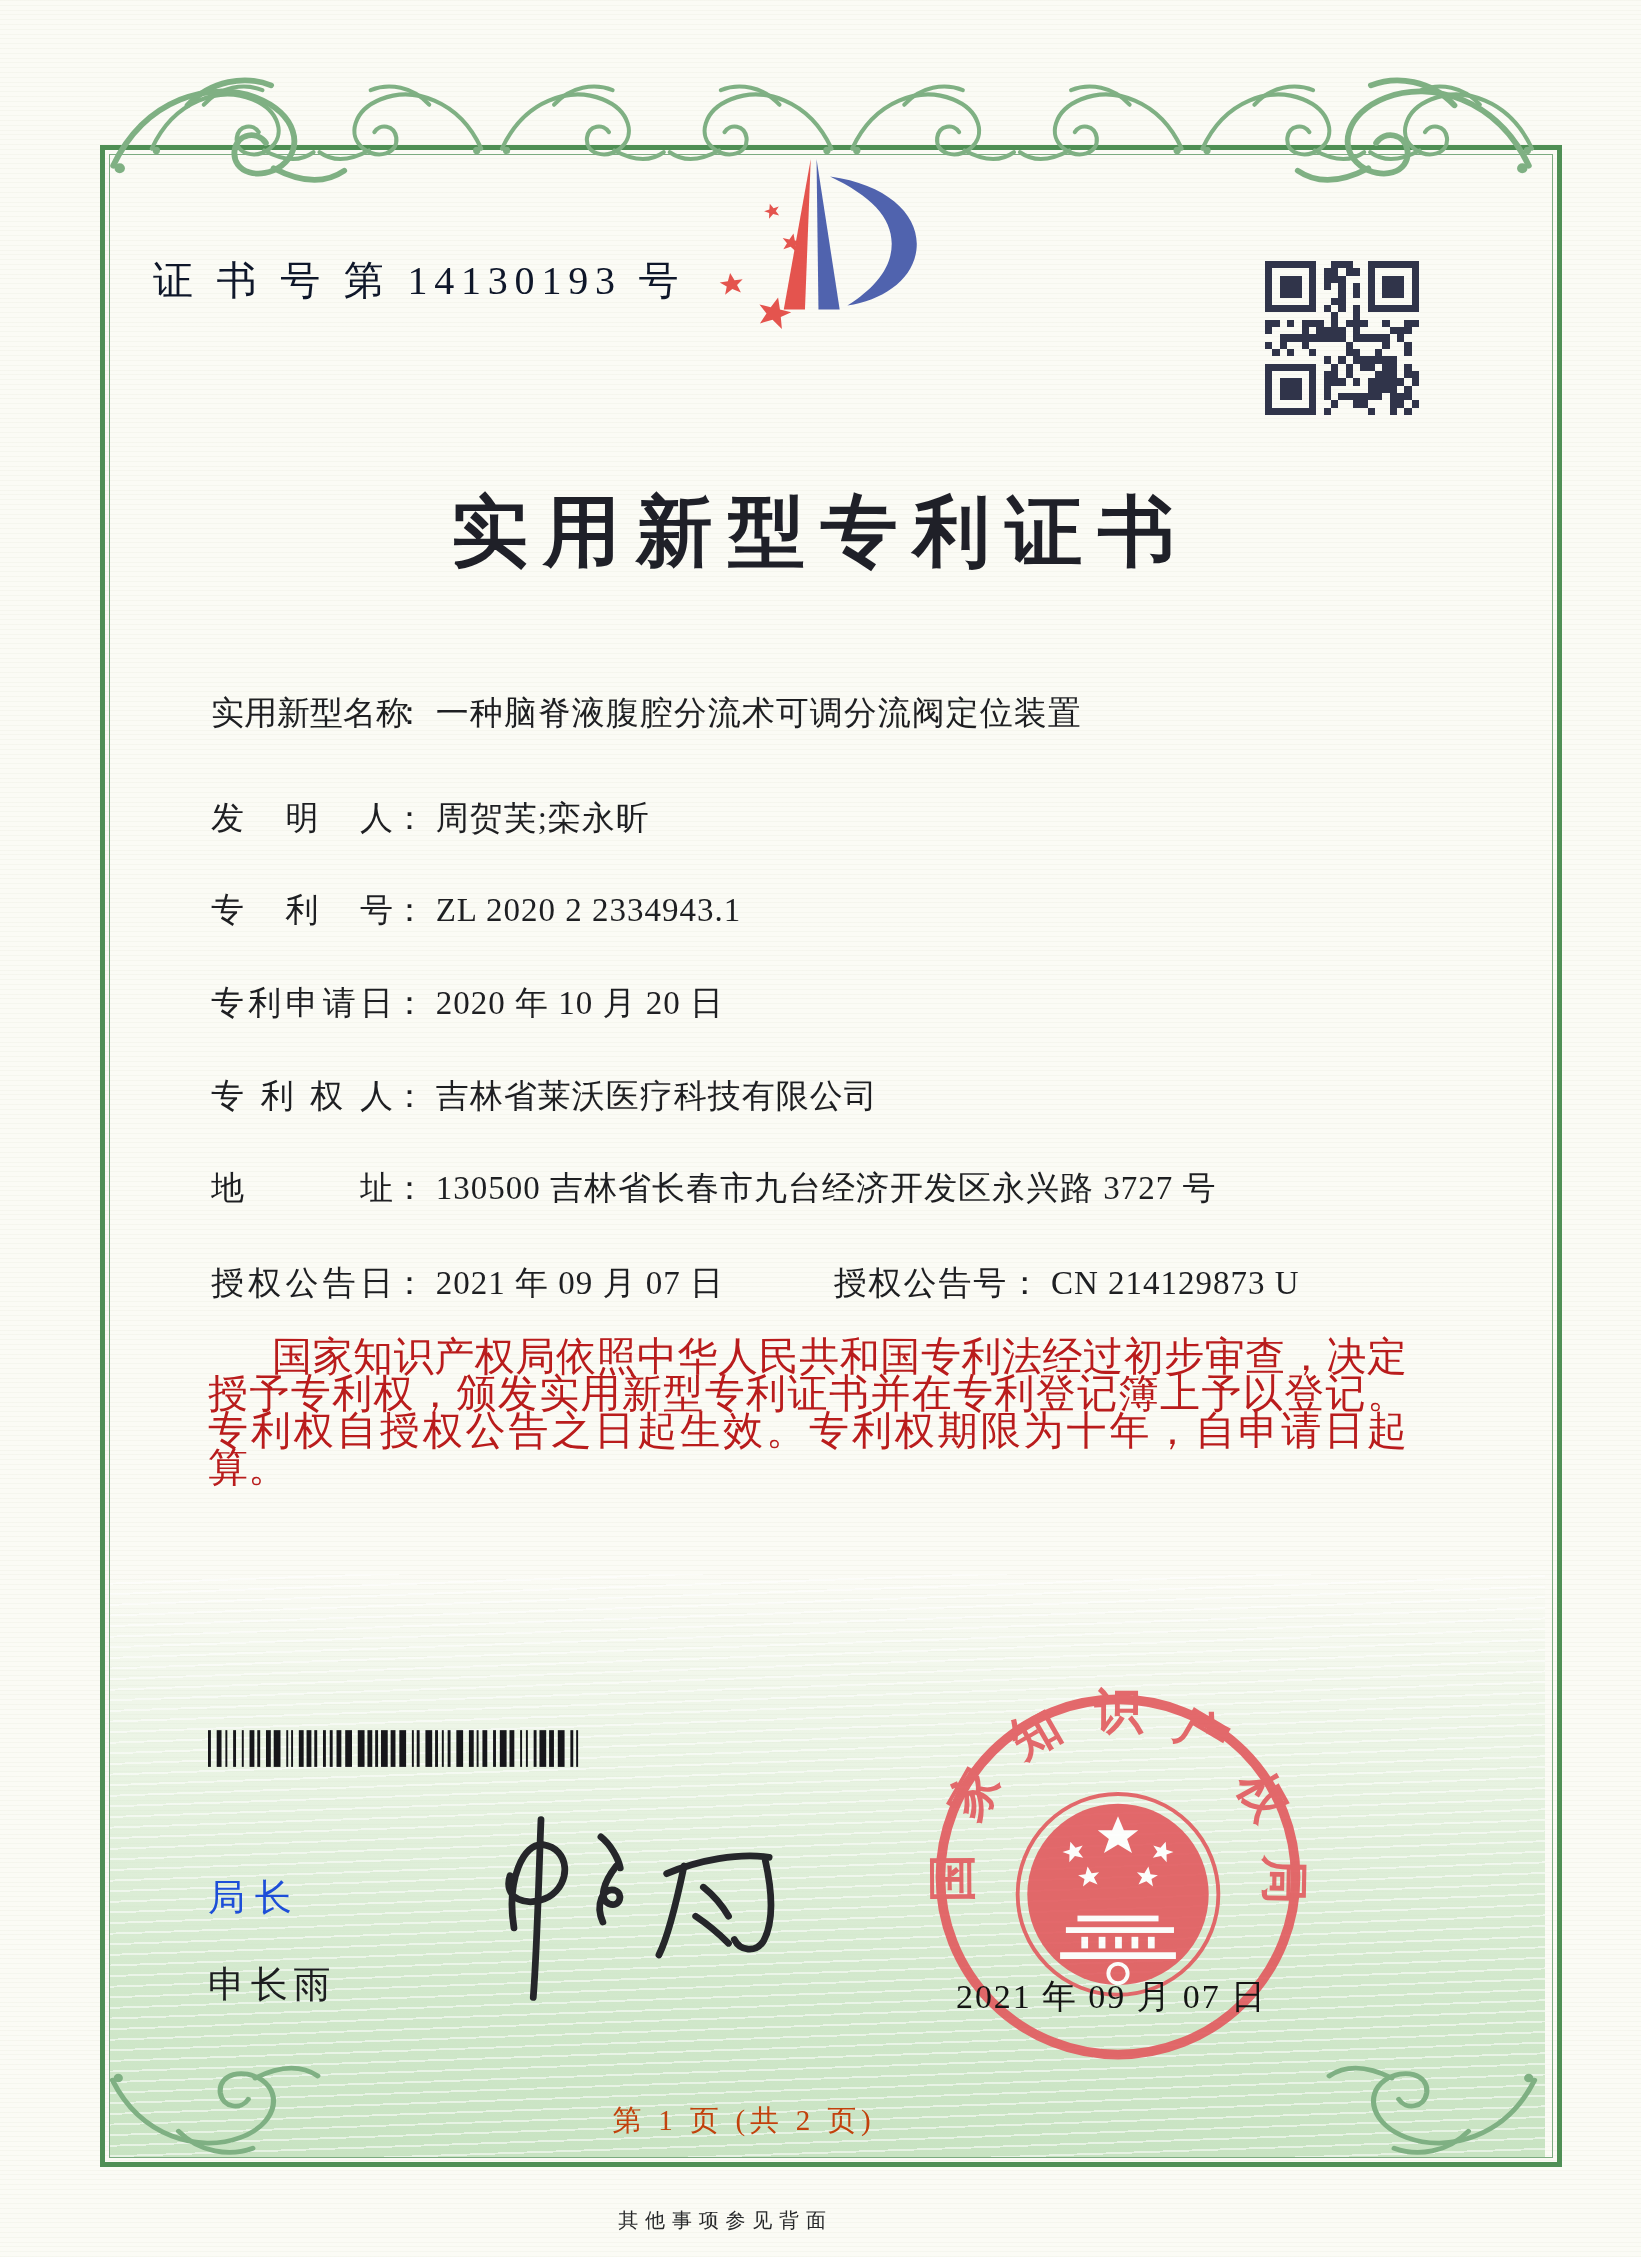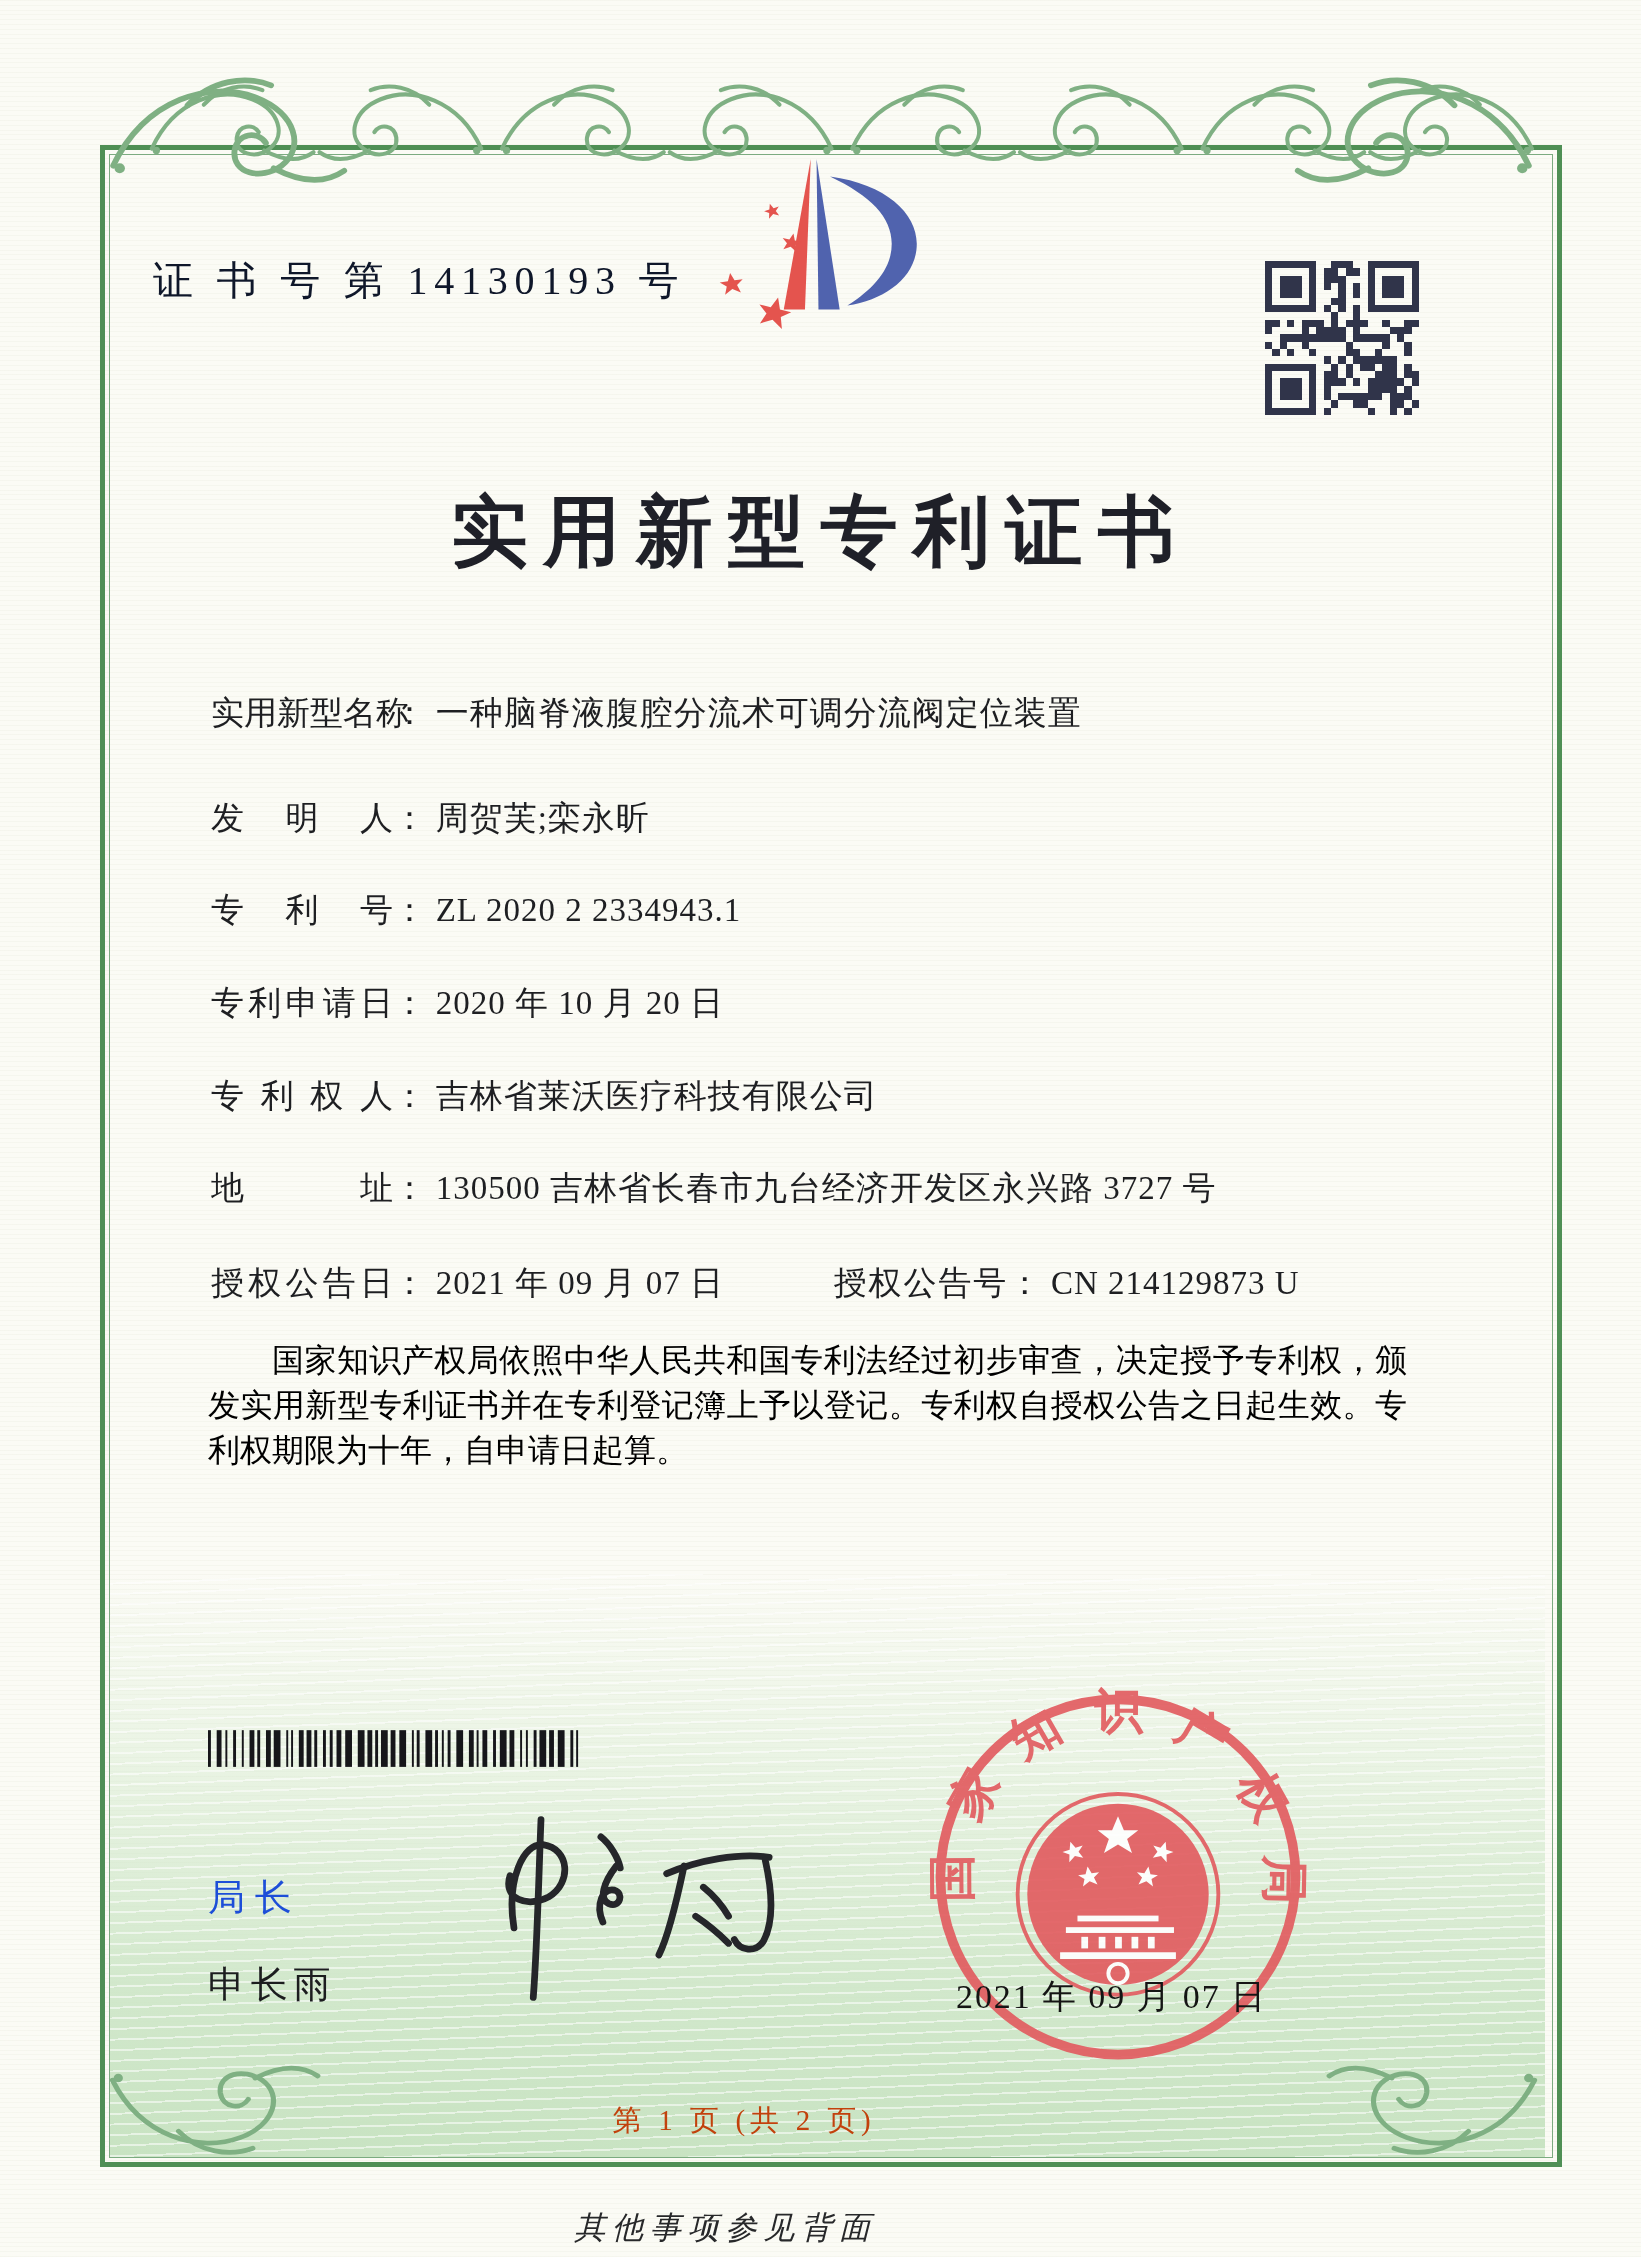--- a/index.html
+++ b/index.html
@@ -38,32 +38,32 @@
   
   .row{position:absolute;left:211px;display:flex;align-items:baseline;font-size:33px;color:#1e1f22;white-space:nowrap;}
   .flabel{display:inline-block;width:182px;text-align:justify;text-align-last:justify;}
   .colon{display:inline-block;}
   .fvalue{padding-left:9.7px;letter-spacing:1px;}
   .row2group{display:flex;align-items:center;}
   .g2label{letter-spacing:1.9px;}
   
   .body-text{
     left:208px;top:1338px;width:1199px;position:absolute;
-    font-size:32px;line-height:45px;text-align:justify;color:#000000;
+    font-size:40px;line-height:37px;text-align:justify;color:#b91c1c;
   }
   .body-text p{margin:0;text-indent:64px;}
   
   .barcode{left:208px;top:1730px;}
   .director-title{left:208px;top:1873px;font-size:37px;letter-spacing:9.7px;color:#1d4ed8;}
   .director-name{left:208px;top:1960px;font-size:37px;letter-spacing:5.8px;color:#1c1d1f;}
   .signature{left:454px;top:1804px;}
   .seal{left:925px;top:1684px;opacity:.9;}
   .seal-date{left:956px;top:1974px;width:319px;font-size:34px;letter-spacing:1.9px;color:#141414;white-space:nowrap;}
   .page-num{left:541px;top:2101px;width:406px;text-align:center;font-size:29px;letter-spacing:4.8px;color:#c2410c;}
-  .back-note{left:521px;top:2207px;width:409px;text-align:center;font-size:31px;letter-spacing:6.8px;color:#27282a;font-style:italic;}
+  .back-note{left:521px;top:2207px;width:409px;text-align:center;font-size:20px;letter-spacing:6.8px;color:#27282a;}
   svg{display:block;}
 </style>
 </head>
 <body>
 
 <svg width="0" height="0" style="position:absolute" aria-hidden="true">
   <defs>
     <path id="star5" d="M0,-10 L2.9,-3.1 10,-3.1 4.5,1.2 6.9,8.1 0,4 -6.9,8.1 -4.5,1.2 -10,-3.1 -2.9,-3.1 Z"></path>
     <g id="curlMotif" fill="none" stroke="#7fb083" stroke-width="4.5" stroke-linecap="round">
       <path d="M5,78 C30,24 80,10 115,24 C145,36 152,64 134,78 C118,90 96,84 98,66 C100,52 116,50 122,60"></path>

